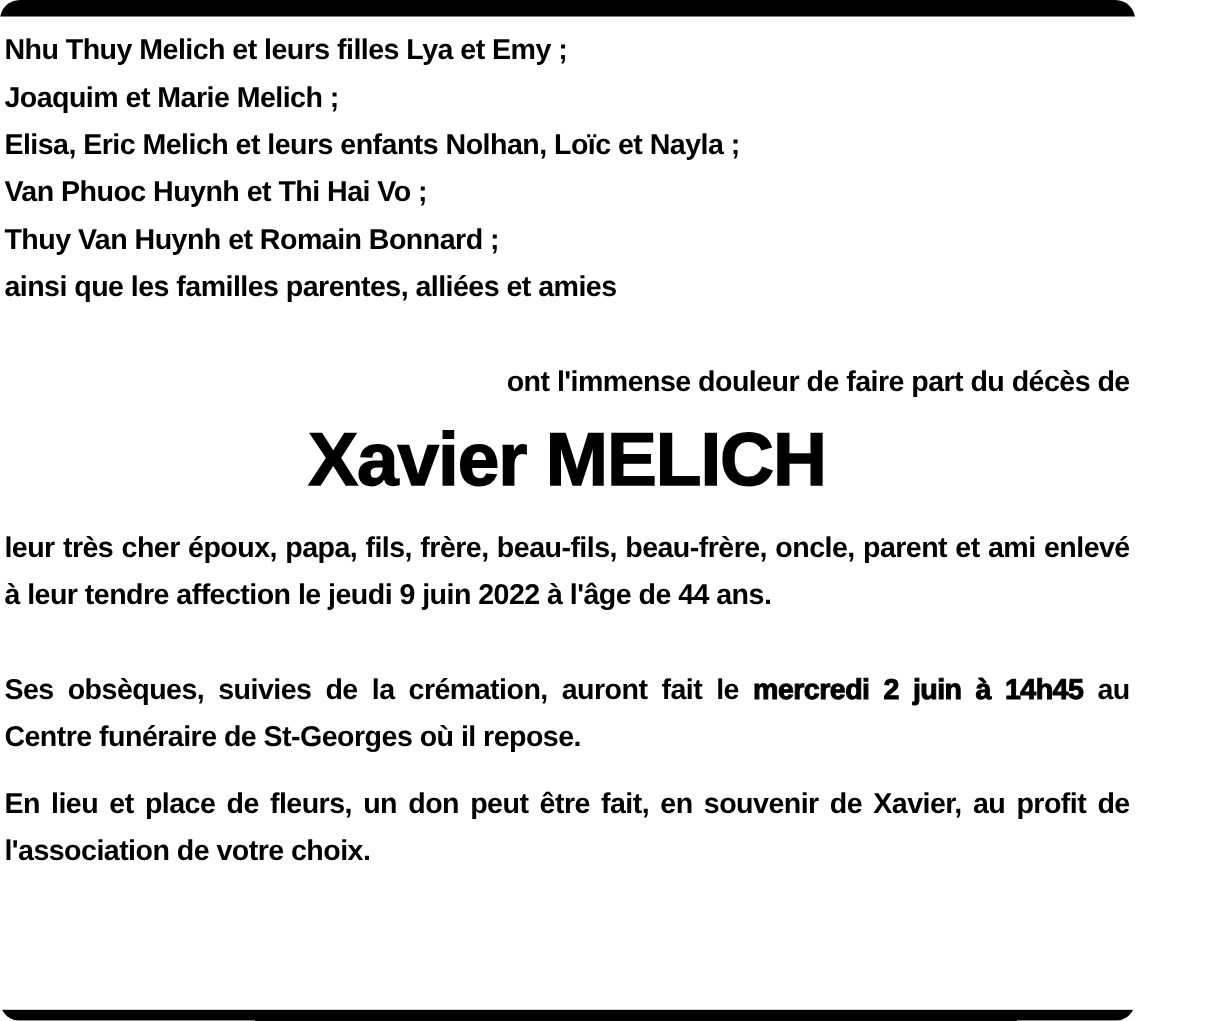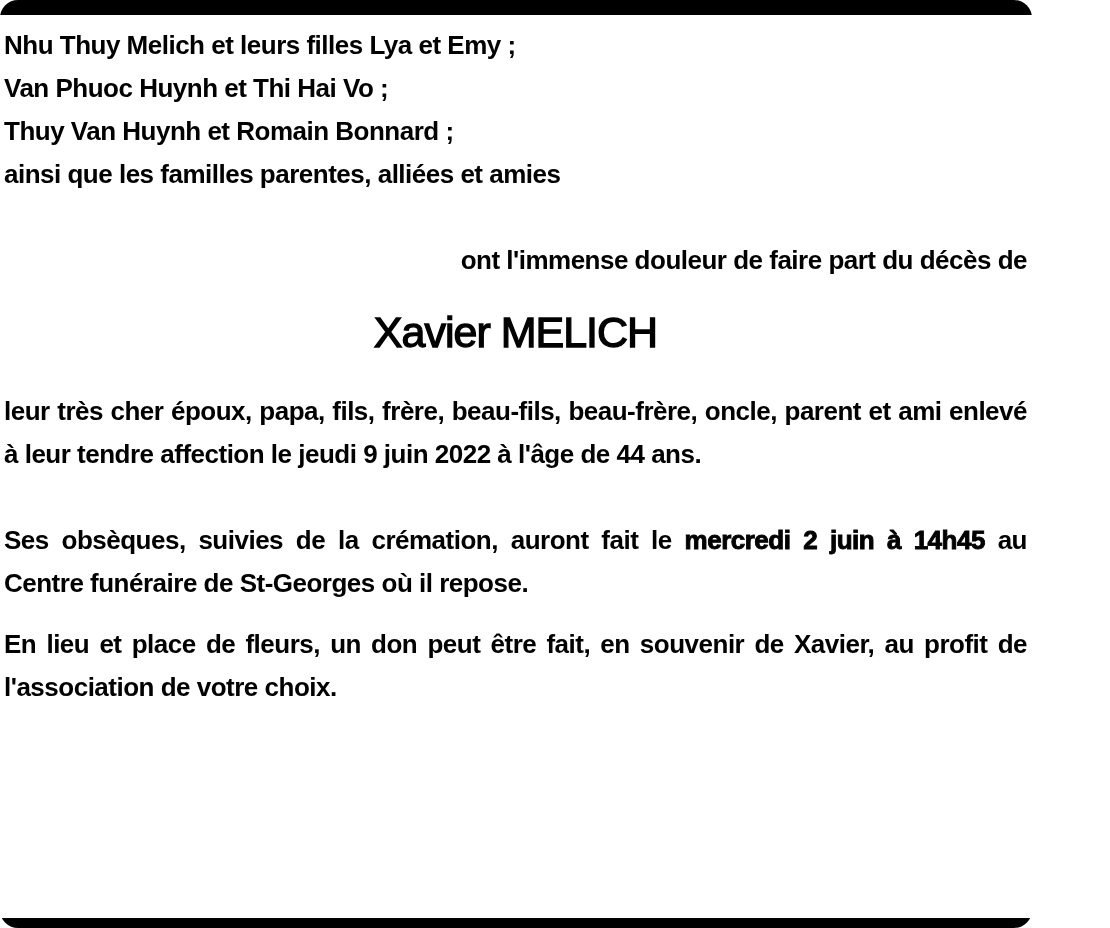--- a/index.html
+++ b/index.html
@@ -45,24 +45,24 @@
     text-align: left;
     white-space: nowrap;
   }
   .announcement {
     margin: 43px 0 0 0;
     text-align: right;
   }
   .deceased-name {
     margin: 10px 0 0 0;
     text-align: center;
-    font-size: 43px;
+    font-size: 68px;
     line-height: 80px;
     letter-spacing: -1px;
-    font-weight: 400;
+    font-weight: 700;
     -webkit-text-stroke: 1.3px #000000;
   }
   .para {
     margin: 18px 0 0 0;
     text-align: justify;
     text-justify: inter-word;
   }
   .para.gap-large {
     margin-top: 43px;
   }
@@ -81,20 +81,22 @@
 <body>
 
 <div class="page">
 
   <div class="bar-top"></div>
 
   <div class="content">
 
     <div class="family-lines">
       <p>Nhu Thuy Melich et leurs filles Lya et Emy ;</p>
+      <p>Joaquim et Marie Melich ;</p>
+      <p>Elisa, Eric Melich et leurs enfants Nolhan, Loïc et Nayla ;</p>
       <p>Van Phuoc Huynh et Thi Hai Vo ;</p>
       <p>Thuy Van Huynh et Romain Bonnard ;</p>
       <p>ainsi que les familles parentes, alliées et amies</p>
     </div>
 
     <p class="announcement">ont l'immense douleur de faire part du décès de</p>
 
     <h1 class="deceased-name">Xavier MELICH</h1>
 
     <p class="para">leur très cher époux, papa, fils, frère, beau-fils, beau-frère, oncle, parent et ami enlevé à leur tendre affection le jeudi 9 juin 2022 à l'âge de 44 ans.</p>

